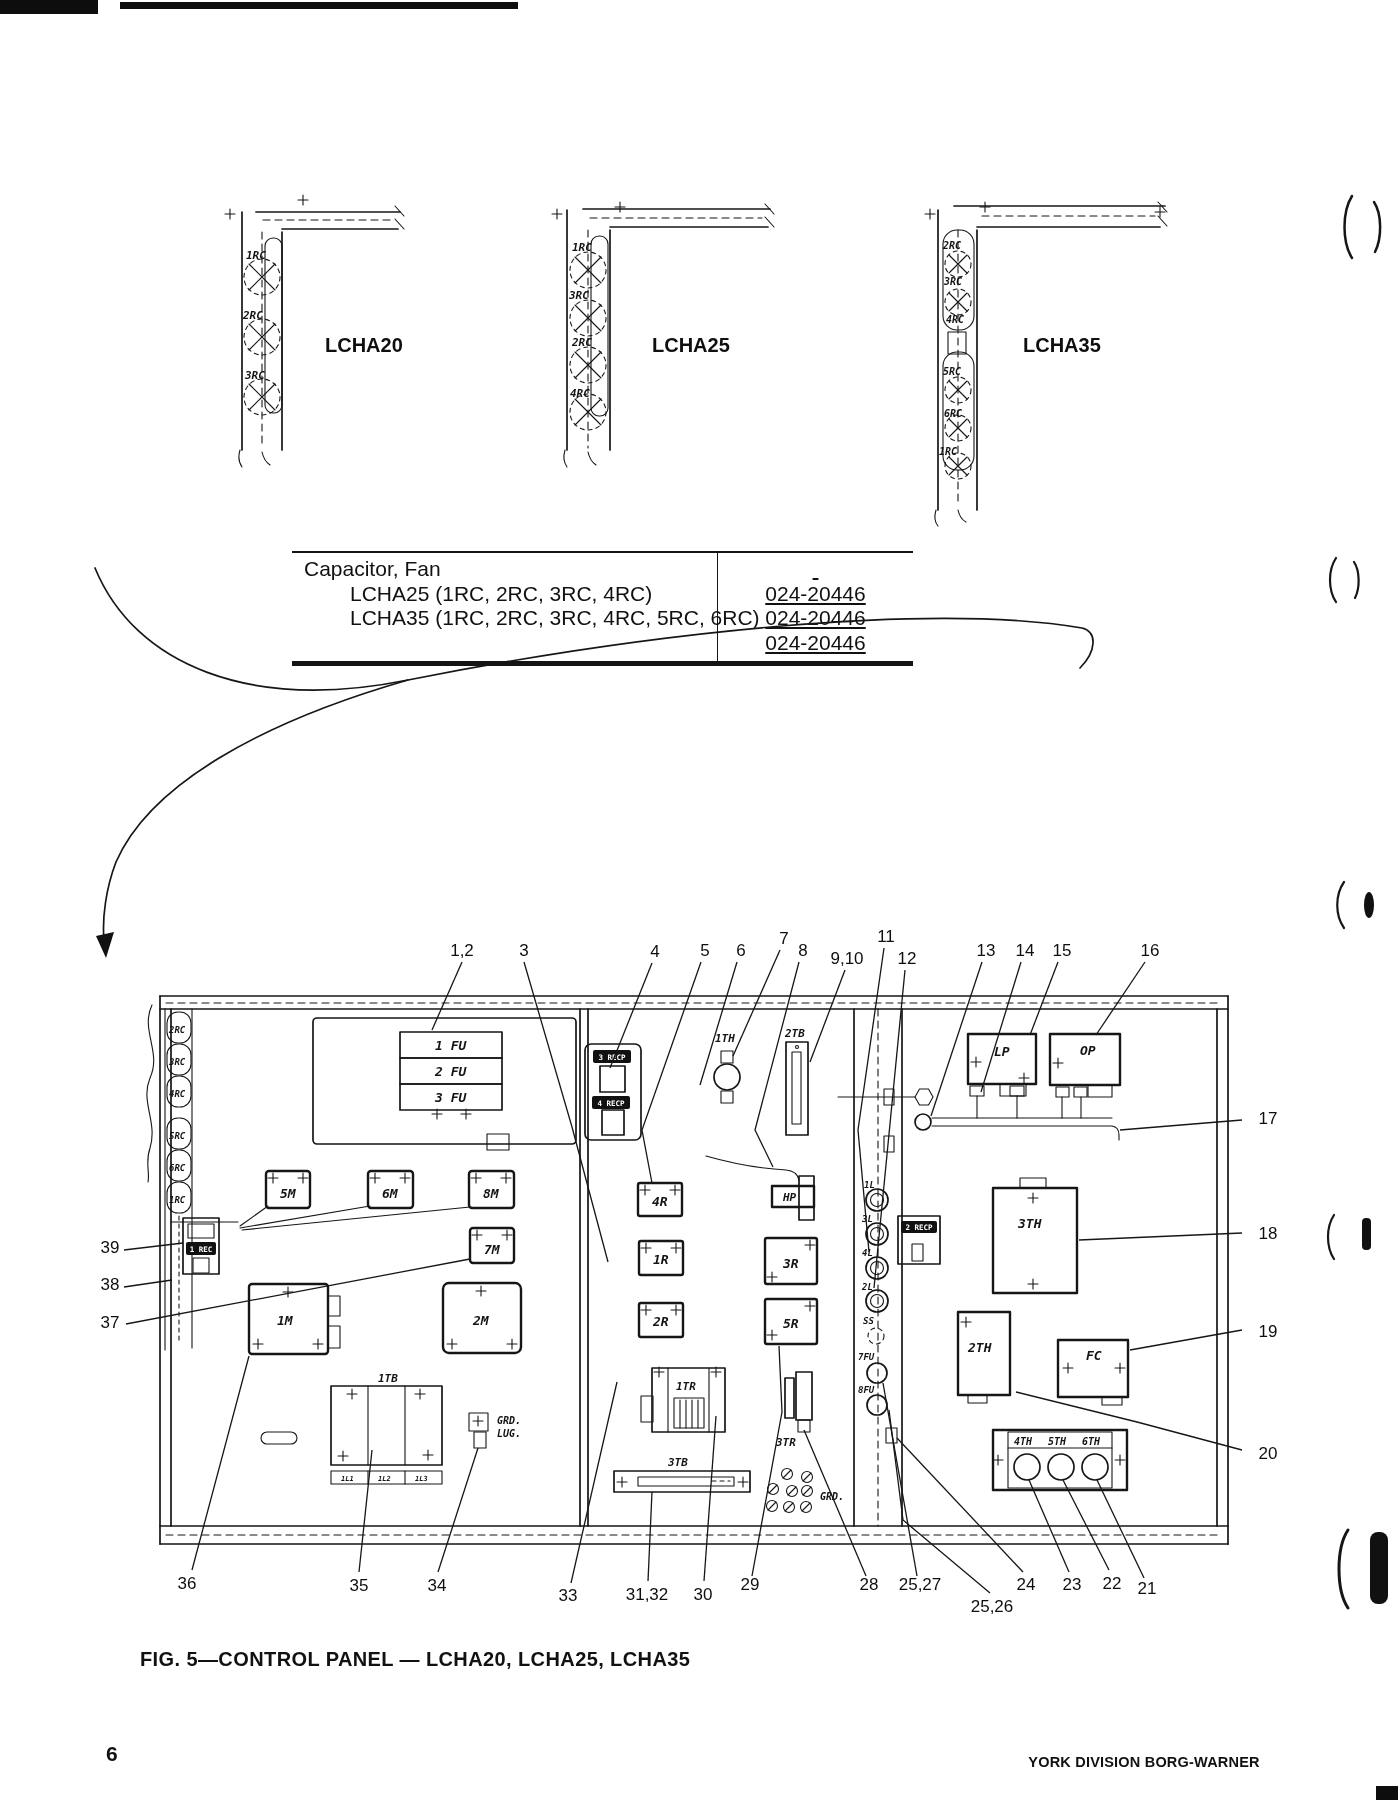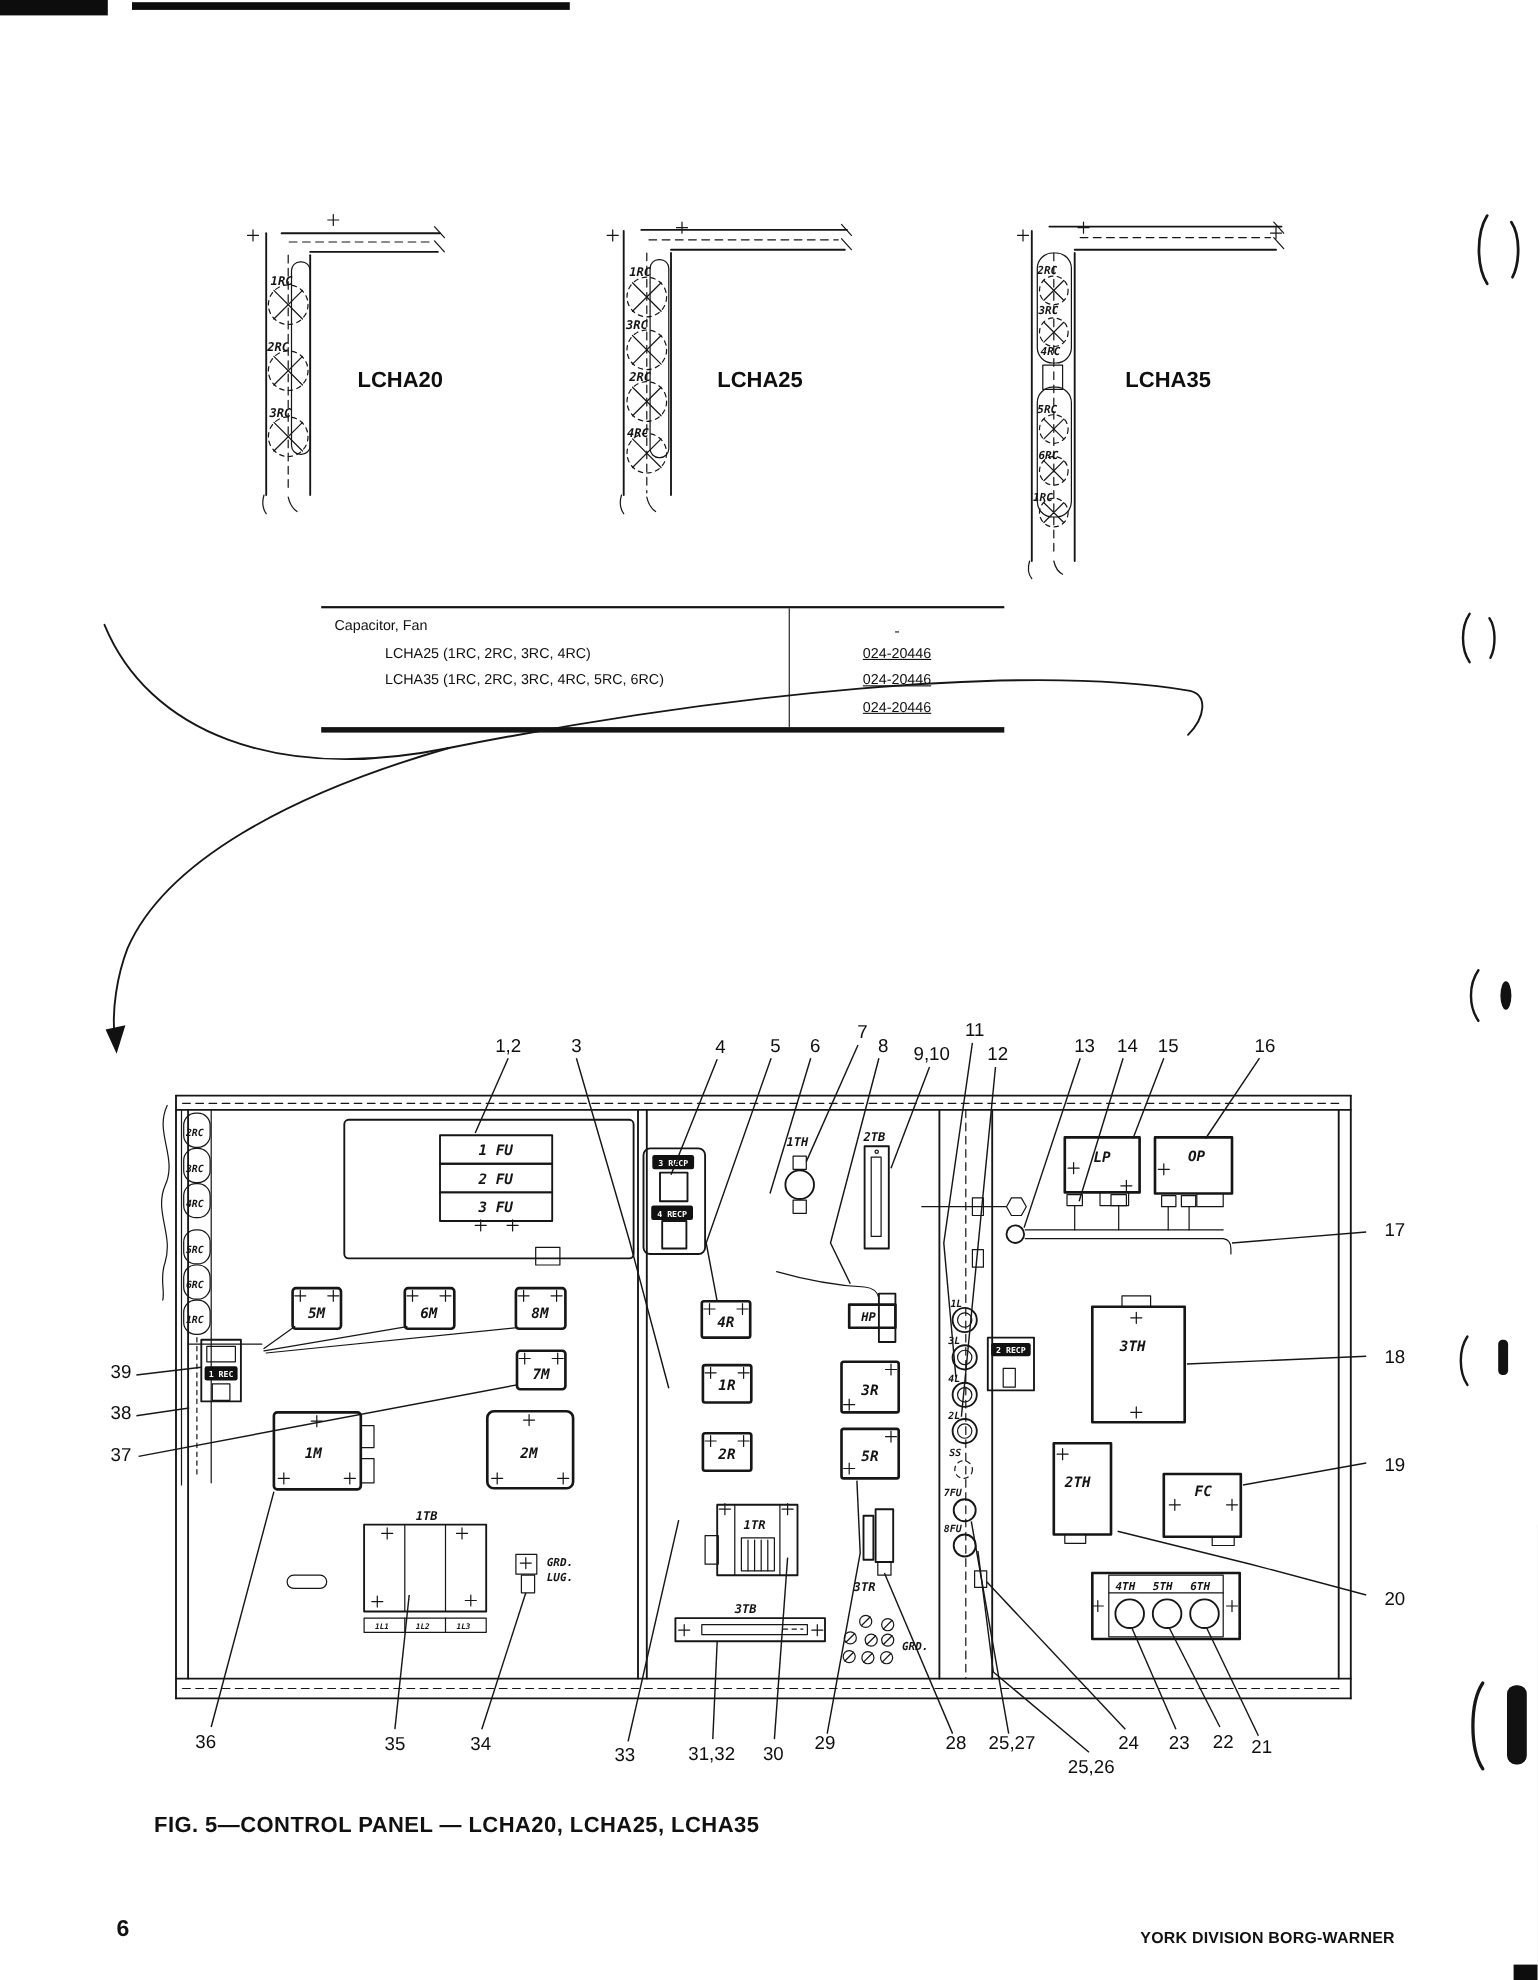--- a/index.html
+++ b/index.html
@@ -6,28 +6,28 @@
   .page{position:relative;width:1398px;height:1800px;background:#ffffff;overflow:hidden;
         font-family:"Liberation Sans",sans-serif;color:#111;}
   .abs{position:absolute;}
   .bar{background:#0d0d0d;}
   
   .parts-table{position:absolute;left:292px;top:551px;width:621px;
     border-top:2.5px solid #141414;border-bottom:5px solid #141414;display:flex;}
   .pt-left{width:425px;box-sizing:border-box;padding:4px 0 6px 0;}
   .pt-right{flex:1;border-left:1.6px solid #141414;box-sizing:border-box;
     padding:4px 0 6px 0;text-align:center;text-decoration:underline;}
-  .pt-row{font-size:13px;line-height:24.5px;white-space:nowrap;}
+  .pt-row{font-size:21px;line-height:24.5px;white-space:nowrap;}
   .pt-group{padding-left:12px;}
   .pt-item{padding-left:58px;}
   
   .figure-caption{position:absolute;left:110px;top:1648px;font-size:20px;font-weight:bold;
      letter-spacing:.4px;margin-left:30px;}
   .page-number{position:absolute;left:106px;top:1742px;font-size:21px;font-weight:bold;}
-  .footer-text{position:absolute;left:1020px;top:1754px;width:248px;text-align:right;
+  .footer-text{position:absolute;left:1020px;top:1754px;width:248px;text-align:center;
      font-size:14.5px;font-weight:bold;letter-spacing:.2px;}
   
   svg .ln{stroke:#161616;stroke-width:1.7;fill:none;stroke-linecap:round;stroke-linejoin:round;}
   svg .thk{stroke-width:2.4;}
   svg .thn{stroke-width:1.1;}
   svg .dash{stroke-dasharray:7 5;}
   svg .dash2{stroke-dasharray:4 4;}
   svg .lead{stroke:#161616;stroke-width:1.3;fill:none;}
   svg .fillb{fill:#111;stroke:none;}
   svg text{fill:#141414;}

